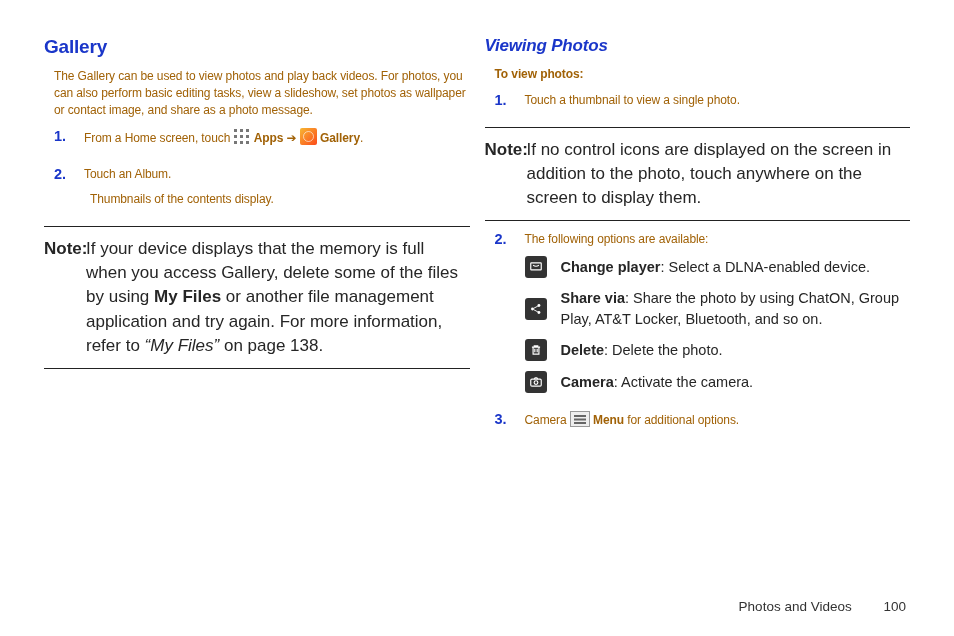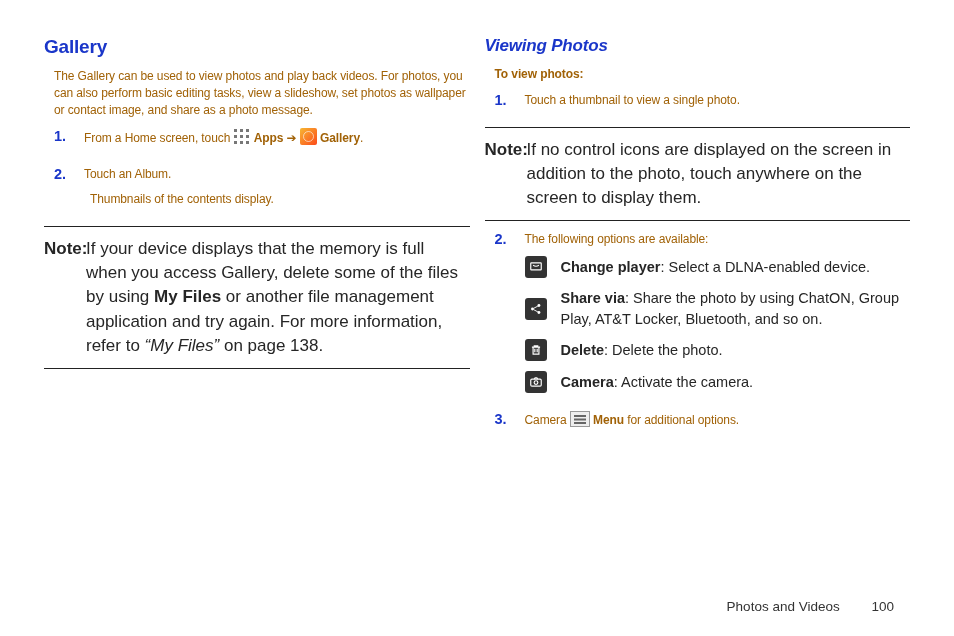--- a/index.html
+++ b/index.html
@@ -20,21 +20,21 @@
   .sub-indent { padding-left: 6px; }
   hr.rule { border: none; border-top: 1.5px solid #222; margin: 10px 0 10px 0; }
   .note-block { display: flex; font-size: 17px; line-height: 1.42; margin: 4px 0 0 0; }
   .note-label { font-weight: bold; width: 42px; flex-shrink: 0; }
   .note-body { flex: 1; }
   .icon-box { display: inline-flex; width: 22px; height: 22px; background: #333; border-radius: 3px; color: #fff; align-items: center; justify-content: center; vertical-align: -5px; margin-right: 14px; flex-shrink: 0; }
   .icon-box svg { width: 14px; height: 14px; }
   .opts { list-style: none; margin-top: 6px; }
   .opts li { display: flex; align-items: center; margin-bottom: 10px; }
   .opt-text { font-size: 14.5px; line-height: 1.4; }
-  .footer { position: absolute; bottom: 22px; right: 60px; font-size: 13.5px; color: #333; }
+  .footer { position: absolute; bottom: 22px; right: 48px; font-size: 13.5px; color: #333; }
   .footer-num { margin-left: 28px; }
   .apps-icon { display:inline-block; vertical-align:-3px; }
   .gallery-icon { display:inline-block; width:17px; height:17px; vertical-align:-3px; background: linear-gradient(135deg,#f7b733,#fc4a1a); border-radius:2px; position:relative; }
   .gallery-icon::after { content:""; position:absolute; inset:3px; border:1px solid rgba(255,255,255,0.6); border-radius:50%; }
   .menu-icon { display:inline-block; width:20px; height:16px; border:1px solid #999; background:#eee; vertical-align:-3px; position:relative; }
   .menu-icon::before { content:""; position:absolute; left:3px; right:3px; top:3px; height:1.5px; background:#666; box-shadow: 0 3.5px 0 #666, 0 7px 0 #666; }
   .viewing-sub { font-weight:bold; padding-left:10px; }
 </style>
 </head>
 <body>

